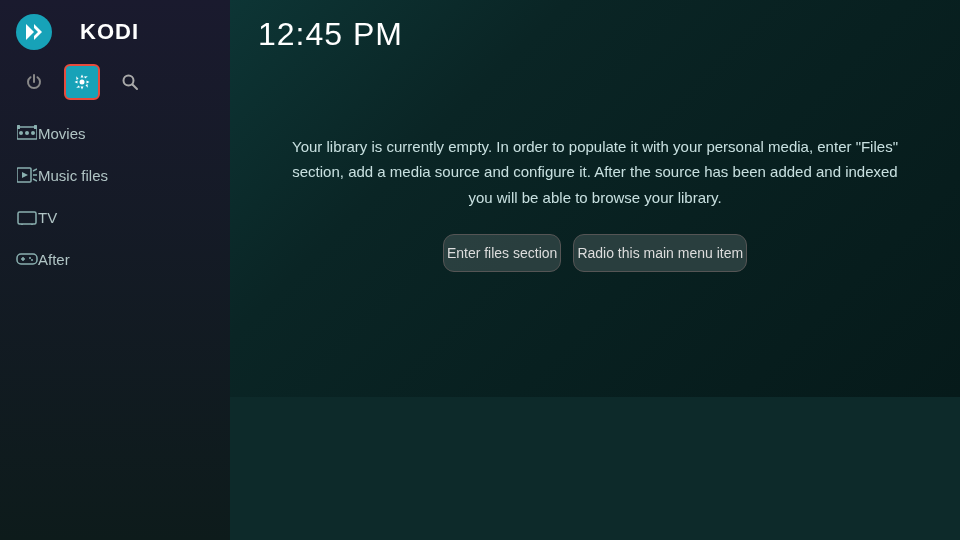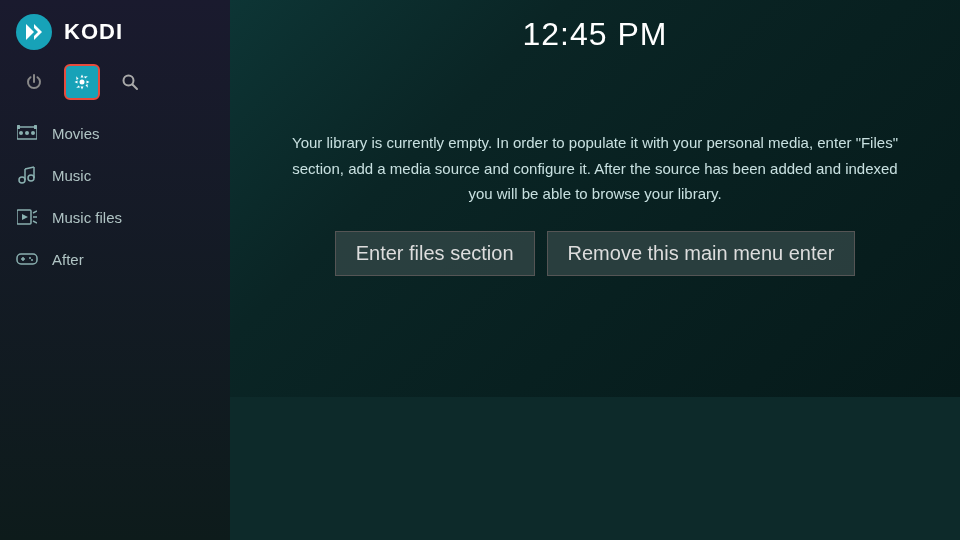--- a/index.html
+++ b/index.html
@@ -20,21 +20,21 @@
       background: linear-gradient(180deg, #1a1a2e 0%, #0d1b1b 100%);
       display: flex;
       flex-direction: column;
       flex-shrink: 0;
     }
 
     .sidebar-header {
       display: flex;
       align-items: center;
       padding: 14px 16px 10px 16px;
-      gap: 12px;
+      gap: 28px;
     }
 
     .kodi-logo {
       width: 36px;
       height: 36px;
       flex-shrink: 0;
     }
 
     .kodi-title {
       color: #ffffff;
@@ -75,21 +75,20 @@
 
     .nav-list {
       list-style: none;
       flex: 1;
     }
 
     .nav-item {
       display: flex;
       align-items: center;
       padding: 10px 16px;
-      gap: 14px;
       cursor: pointer;
       color: #b0c4c4;
       font-size: 15px;
     }
 
     .nav-icon {
       width: 22px;
       height: 22px;
       display: flex;
       align-items: center;
@@ -99,21 +98,21 @@
       flex-shrink: 0;
     }
 
     
     .main-content {
       flex: 1;
       height: 397px;
       background: linear-gradient(135deg, #0d3535 0%, #0a2525 30%, #082020 60%, #061a1a 100%);
       display: flex;
       flex-direction: column;
-      align-items: center;
+      align-items: flex-start;
       position: relative;
     }
 
     .clock {
       color: #ffffff;
       font-size: 32px;
       font-weight: 300;
       padding: 16px 28px;
       letter-spacing: 1px;
     }
@@ -137,25 +136,25 @@
       margin-bottom: 24px;
       max-width: 640px;
     }
 
     .action-buttons {
       display: flex;
       gap: 12px;
     }
 
     .btn {
-      padding: 10px 20px;
-      font-size: 20px;
+      padding: 10px 3px;
+      font-size: 14px;
       cursor: pointer;
       border: 1px solid #555;
-      border-radius: 0;
+      border-radius: 11px;
       color: #ddd;
       background: rgba(50, 70, 70, 0.8);
     }
 
     
     svg {
       display: block;
     }
   </style>
 </head>
@@ -212,46 +211,44 @@
           <circle cx="10" cy="8" r="2" fill="#8ab0b0"></circle>
           <circle cx="16" cy="8" r="2" fill="#8ab0b0"></circle>
           <rect x="0" y="0" width="3" height="4" rx="0.5" fill="#8ab0b0"></rect>
           <rect x="17" y="0" width="3" height="4" rx="0.5" fill="#8ab0b0"></rect>
         </svg>
       </span>
       <span>Movies</span>
     </li>
 
 
-    <li class="nav-item">
-      <span class="nav-icon">
-        <svg width="18" height="18" viewBox="0 0 18 18" fill="none" xmlns="http://www.w3.org/2000/svg">
-          <circle cx="4" cy="14" r="3" stroke="#8ab0b0" stroke-width="1.5" fill="none"></circle>
-          <circle cx="13" cy="12" r="3" stroke="#8ab0b0" stroke-width="1.5" fill="none"></circle>
-          <line x1="7" y1="14" x2="7" y2="3" stroke="#8ab0b0" stroke-width="1.5"></line>
-          <line x1="16" y1="12" x2="16" y2="1" stroke="#8ab0b0" stroke-width="1.5"></line>
-          <line x1="7" y1="3" x2="16" y2="1" stroke="#8ab0b0" stroke-width="1.5"></line>
-        </svg>
-      </span>
-      <span>Music</span>
-    </li>
 
     <li class="nav-item">
       <span class="nav-icon">
         <svg width="20" height="16" viewBox="0 0 20 16" fill="none" xmlns="http://www.w3.org/2000/svg">
           <rect x="0" y="1" width="14" height="14" rx="1" stroke="#8ab0b0" stroke-width="1.5" fill="none"></rect>
           <polygon points="5,5 5,11 11,8" fill="#8ab0b0"></polygon>
           <line x1="16" y1="4" x2="20" y2="2" stroke="#8ab0b0" stroke-width="1.5"></line>
           <line x1="16" y1="8" x2="20" y2="8" stroke="#8ab0b0" stroke-width="1.5"></line>
           <line x1="16" y1="12" x2="20" y2="14" stroke="#8ab0b0" stroke-width="1.5"></line>
         </svg>
       </span>
       <span>Music files</span>
     </li>
 
+    <li class="nav-item">
+      <span class="nav-icon">
+        <svg width="20" height="16" viewBox="0 0 20 16" fill="none" xmlns="http://www.w3.org/2000/svg">
+          <rect x="1" y="3" width="18" height="12" rx="1.5" stroke="#8ab0b0" stroke-width="1.5" fill="none"></rect>
+          <line x1="6" y1="16" x2="4" y2="16" stroke="#8ab0b0" stroke-width="1.5"></line>
+          <line x1="14" y1="16" x2="16" y2="16" stroke="#8ab0b0" stroke-width="1.5"></line>
+        </svg>
+      </span>
+      <span>TV</span>
+    </li>
 
 
     <li class="nav-item">
       <span class="nav-icon">
         <svg width="22" height="16" viewBox="0 0 22 16" fill="none" xmlns="http://www.w3.org/2000/svg">
           <rect x="1" y="3" width="20" height="10" rx="4" stroke="#8ab0b0" stroke-width="1.5" fill="none"></rect>
           <line x1="7" y1="6" x2="7" y2="10" stroke="#8ab0b0" stroke-width="1.5"></line>
           <line x1="5" y1="8" x2="9" y2="8" stroke="#8ab0b0" stroke-width="1.5"></line>
           <circle cx="14" cy="7" r="1" fill="#8ab0b0"></circle>
           <circle cx="16" cy="9" r="1" fill="#8ab0b0"></circle>
@@ -264,16 +261,16 @@
   </ul>
 </aside>
 
 <main class="main-content">
   <span class="clock">12:45 PM</span>
 
   <div class="content-center">
     <p class="library-message">Your library is currently empty. In order to populate it with your personal media, enter "Files" section, add a media source and configure it. After the source has been added and indexed you will be able to browse your library.</p>
     <div class="action-buttons">
       <button class="btn">Enter files section</button>
-      <button class="btn">Remove this main menu enter</button>
+      <button class="btn">Radio this main menu item</button>
     </div>
   </div>
 </main>
 
 </body></html>

